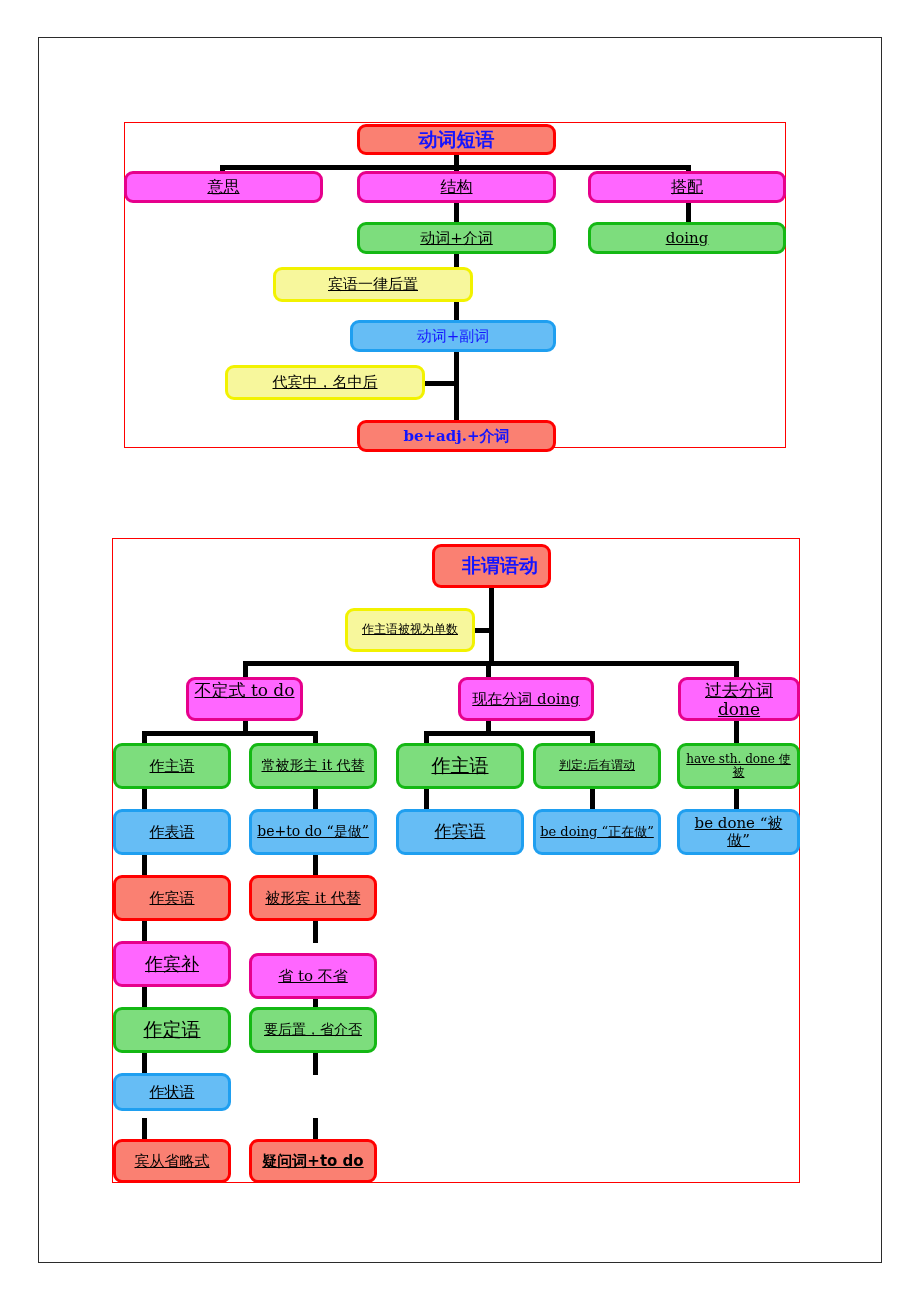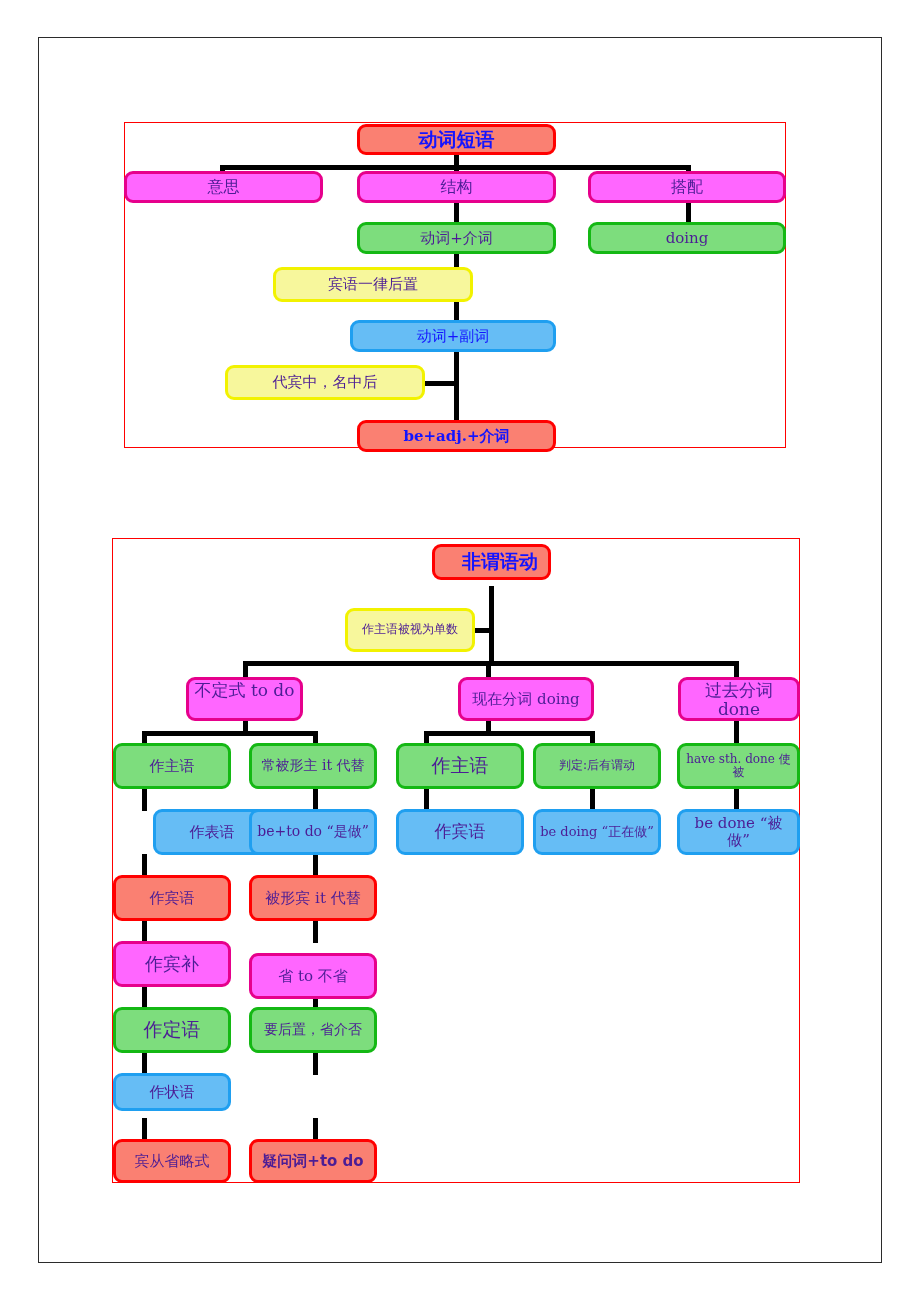--- a/index.html
+++ b/index.html
@@ -58,21 +58,21 @@
   .node span{ display:block; width:100%; }
 
   
   .c-red    { background:#fa8072; border-color:#ff0000; }
   .c-magenta{ background:#ff66ff; border-color:#e6008c; }
   .c-green  { background:#7ddd7d; border-color:#14b814; }
   .c-blue   { background:#66bdf5; border-color:#1f9ff0; }
   .c-yellow { background:#f7f79c; border-color:#f2f200; }
 
   .t-blue { color:#1414ff; }
-  .t-black{ color:#4c1d95; }
+  .t-black{ color:#000000;text-decoration:underline; }
 
   .b   { font-weight:bold; }
   .f12 { font-size:12px; }
   .f13 { font-size:13px; }
   .f14 { font-size:14px; }
   .f15 { font-size:15px; }
   .f16 { font-size:16px; }
   .f17 { font-size:17px; }
   .f18 { font-size:18px; }
   .f19 { font-size:19px; }
@@ -180,21 +180,21 @@
   <div class="ln v" style="left:313px; top:986px; height:23px;"></div>
   <div class="ln v" style="left:313px; top:1052px; height:23px;"></div>
   <div class="ln v" style="left:313px; top:1118px; height:23px;"></div>
 
   <div class="ln v" style="left:424px; top:788px; height:23px;"></div>
 
   <div class="ln v" style="left:590px; top:788px; height:23px;"></div>
 
   <div class="ln v" style="left:734px; top:788px; height:23px;"></div>
 
-  <div class="node c-red t-blue b f19" style="left:432px; top:544px; width:119px; height:36px;padding-left:21px;">
+  <div class="node c-red t-blue b f19" style="left:432px; top:544px; width:119px; height:44px;padding-left:21px;">
     <span>非谓语动</span>
   </div>
 
   <div class="node c-yellow t-black f12" style="left:345px; top:608px; width:130px; height:44px;">
     <span>作主语被视为单数</span>
   </div>
 
   <div class="node c-magenta t-black f17 clip-top" style="left:186px; top:677px; width:117px; height:44px;">
     <span>不定式 to do</span>
   </div>
@@ -203,21 +203,21 @@
     <span>现在分词 doing</span>
   </div>
 
   <div class="node c-magenta t-black f17 clip-top" style="left:678px; top:677px; width:122px; height:44px;">
     <span>过去分词 done</span>
   </div>
 
   <div class="node c-green t-black f15" style="left:113px; top:743px; width:118px; height:46px;">
     <span>作主语</span>
   </div>
-  <div class="node c-blue t-black f15" style="left:113px; top:809px; width:118px; height:46px;margin-left:40px;">
+  <div class="node c-blue t-black f15" style="left:113px; top:809px; width:118px; height:46px;">
     <span>作表语</span>
   </div>
   <div class="node c-red t-black f15" style="left:113px; top:875px; width:118px; height:46px;">
     <span>作宾语</span>
   </div>
   <div class="node c-magenta t-black f18" style="left:113px; top:941px; width:118px; height:46px;">
     <span>作宾补</span>
   </div>
   <div class="node c-green t-black f19" style="left:113px; top:1007px; width:118px; height:46px;">
     <span>作定语</span>

